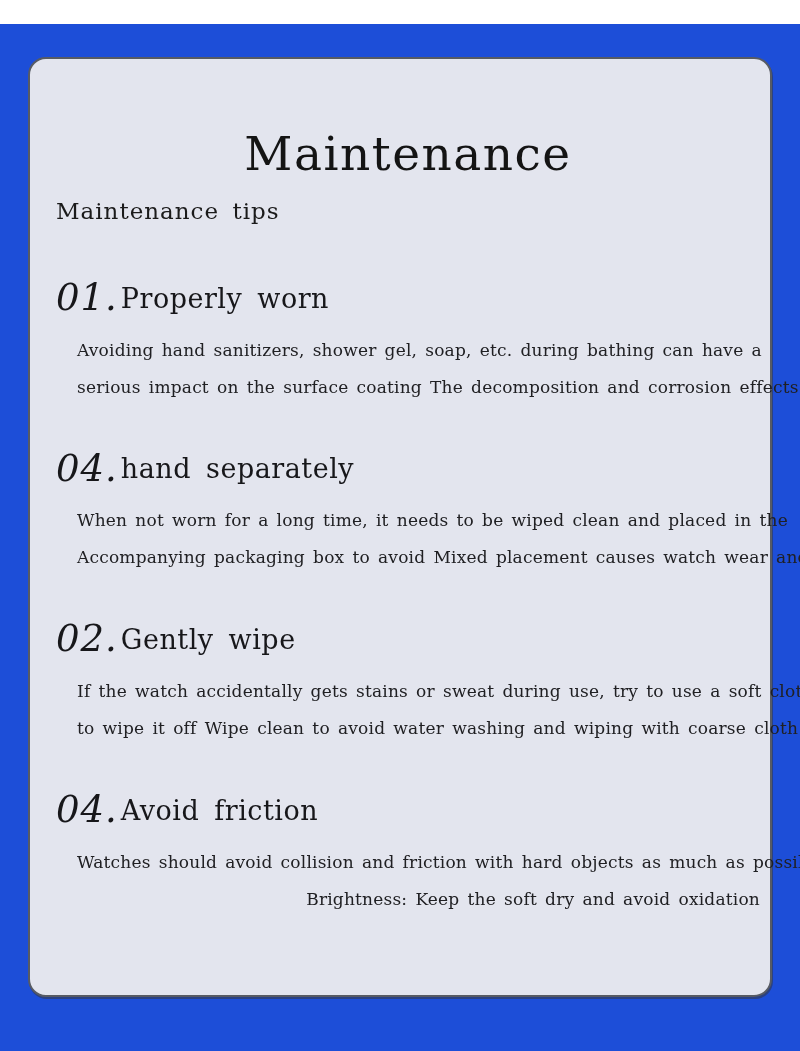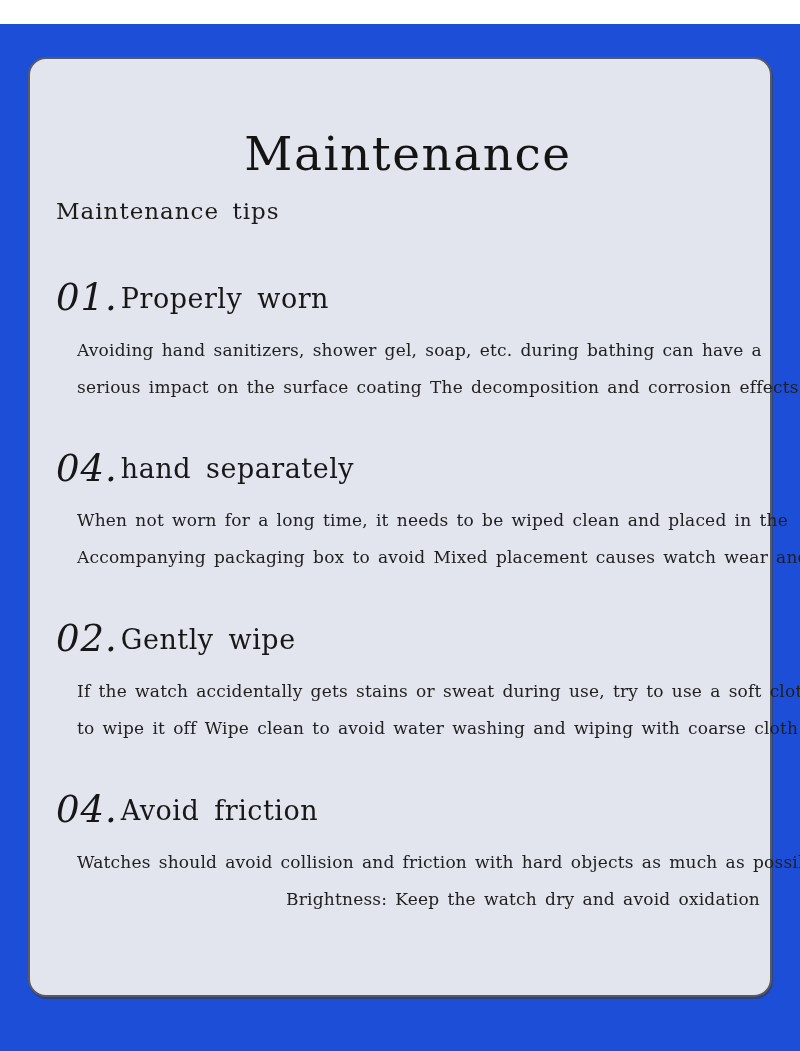--- a/index.html
+++ b/index.html
@@ -130,19 +130,19 @@
         </div>
       </section>
 
       <section class="section">
         <div class="sec-head">
           <span class="sec-num">04.</span>
           <span class="sec-label">Avoid friction</span>
         </div>
         <div class="sec-body">
           <div class="line">Watches should avoid collision and friction with hard objects as much as possible</div>
-          <div class="line">Brightness: Keep the watch dry and avoid oxidation</div>
+          <div class="line">Brightness: Keep the soft dry and avoid oxidation</div>
         </div>
       </section>
 
     </div>
   </div>
 </div>
 
 </body></html>

